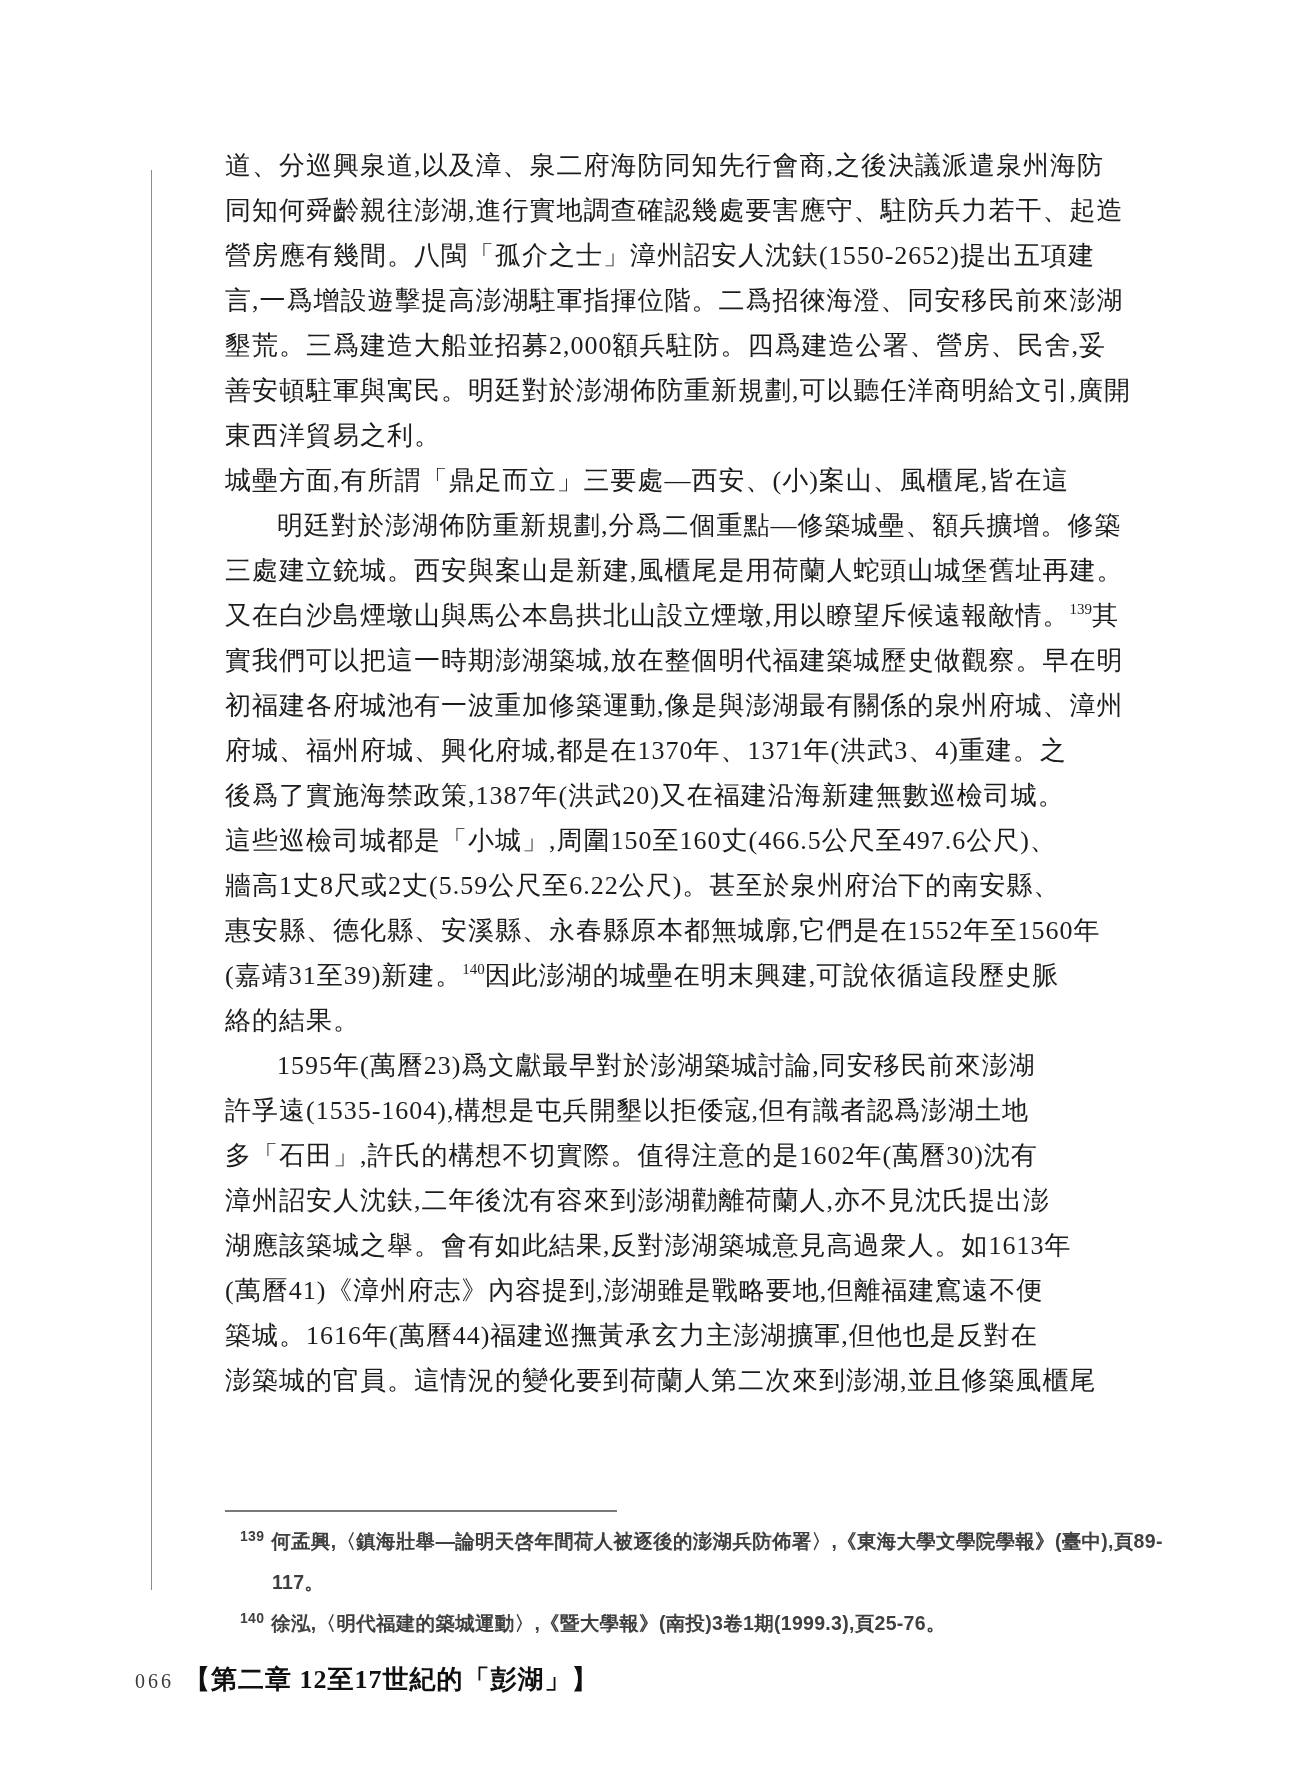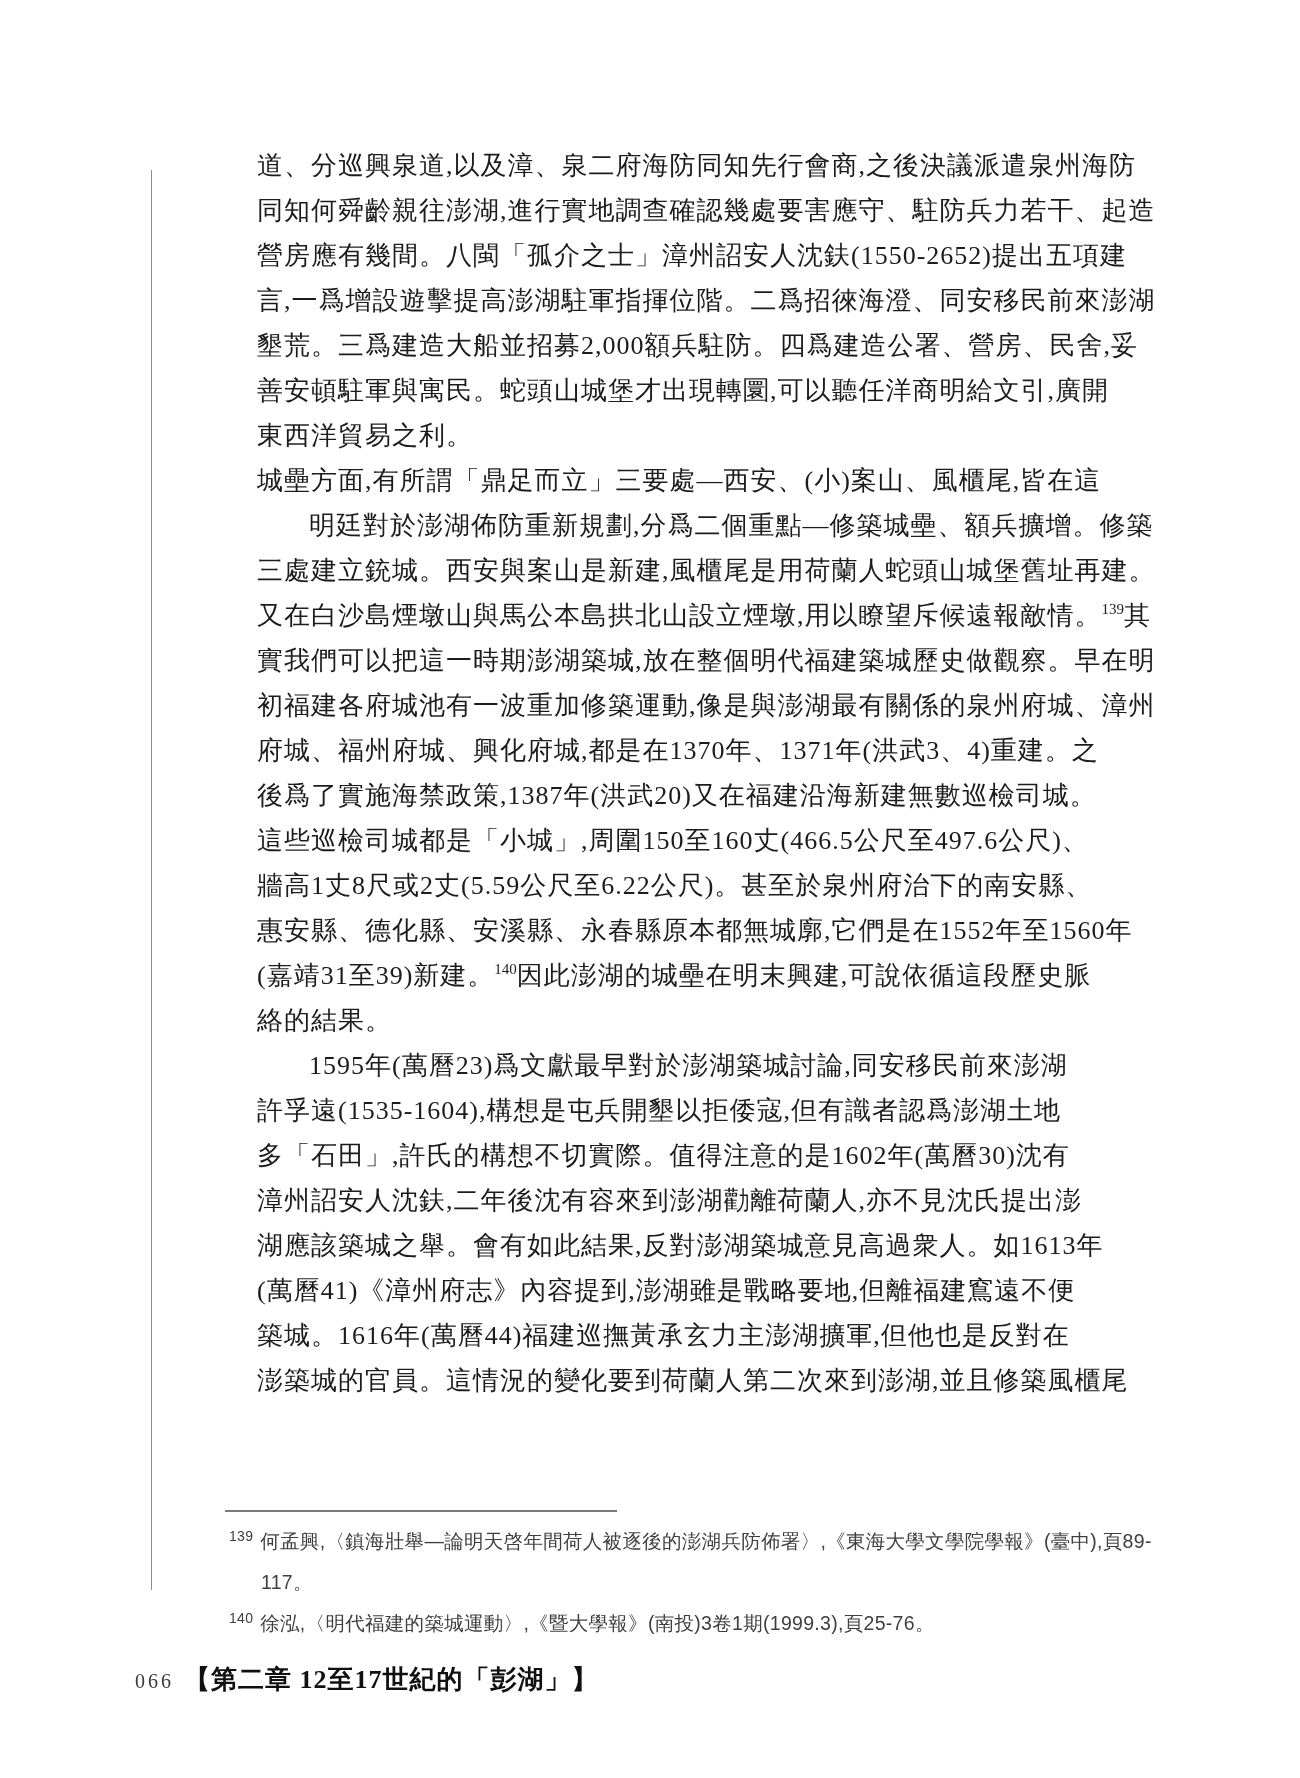--- a/index.html
+++ b/index.html
@@ -14,21 +14,20 @@
   .v-rule {
     position: absolute;
     left: 151px; top: 170px;
     width: 1px; height: 1420px;
     background: #8d8d8d;
   }
   .text-block {
     position: absolute;
     left: 225px; top: 143px;
     width: 800px;
-    margin-left: 32px;
   }
   .para { margin: 0; padding: 0; }
   .line {
     height: 45px;
     line-height: 45px;
     font-size: 26px;
     letter-spacing: 1px;
     white-space: nowrap;
   }
   .line.indent { text-indent: 52px; }
@@ -39,25 +38,26 @@
     letter-spacing: 0;
   }
   .fn-sep {
     position: absolute;
     left: 225px; top: 1510px;
     width: 392px; height: 2px;
     background: #7a7a7a;
   }
   .footnotes {
     position: absolute;
-    left: 229px; top: 1521px;
+    left: 240px; top: 1521px;
     width: 830px;
     font-family: "Liberation Sans", "DejaVu Sans", sans-serif;
     font-size: 19.5px;
     color: #3f3f3f;
+    font-weight: bold;
   }
   .footnote { margin: 0; }
   .fn-line {
     line-height: 41px;
     white-space: nowrap;
     letter-spacing: 0.3px;
   }
   .fn-line.cont { padding-left: 32px; }
   .fn-marker {
     font-size: 14px;
@@ -89,21 +89,21 @@
 
 <div class="v-rule"></div>
 
 <main class="text-block" id="body-text">
     <div class="para">
       <div class="line">道、分巡興泉道,以及漳、泉二府海防同知先行會商,之後決議派遣泉州海防</div>
       <div class="line">同知何舜齡親往澎湖,進行實地調查確認幾處要害應守、駐防兵力若干、起造</div>
       <div class="line">營房應有幾間。八閩「孤介之士」漳州詔安人沈鈇(1550-2652)提出五項建</div>
       <div class="line">言,一爲增設遊擊提高澎湖駐軍指揮位階。二爲招徠海澄、同安移民前來澎湖</div>
       <div class="line">墾荒。三爲建造大船並招募2,000額兵駐防。四爲建造公署、營房、民舍,妥</div>
-      <div class="line">善安頓駐軍與寓民。蛇頭山城堡才出現轉圜,可以聽任洋商明給文引,廣開</div>
+      <div class="line">善安頓駐軍與寓民。明廷對於澎湖佈防重新規劃,可以聽任洋商明給文引,廣開</div>
       <div class="line">東西洋貿易之利。</div>
     </div>
     <div class="para">
       <div class="line">城壘方面,有所謂「鼎足而立」三要處—西安、(小)案山、風櫃尾,皆在這</div>
       <div class="line indent">明廷對於澎湖佈防重新規劃,分爲二個重點—修築城壘、額兵擴增。修築</div>
       <div class="line">三處建立銃城。西安與案山是新建,風櫃尾是用荷蘭人蛇頭山城堡舊址再建。</div>
       <div class="line">又在白沙島煙墩山與馬公本島拱北山設立煙墩,用以瞭望斥候遠報敵情。<sup>139</sup>其</div>
       <div class="line">實我們可以把這一時期澎湖築城,放在整個明代福建築城歷史做觀察。早在明</div>
       <div class="line">初福建各府城池有一波重加修築運動,像是與澎湖最有關係的泉州府城、漳州</div>
       <div class="line">府城、福州府城、興化府城,都是在1370年、1371年(洪武3、4)重建。之</div>

